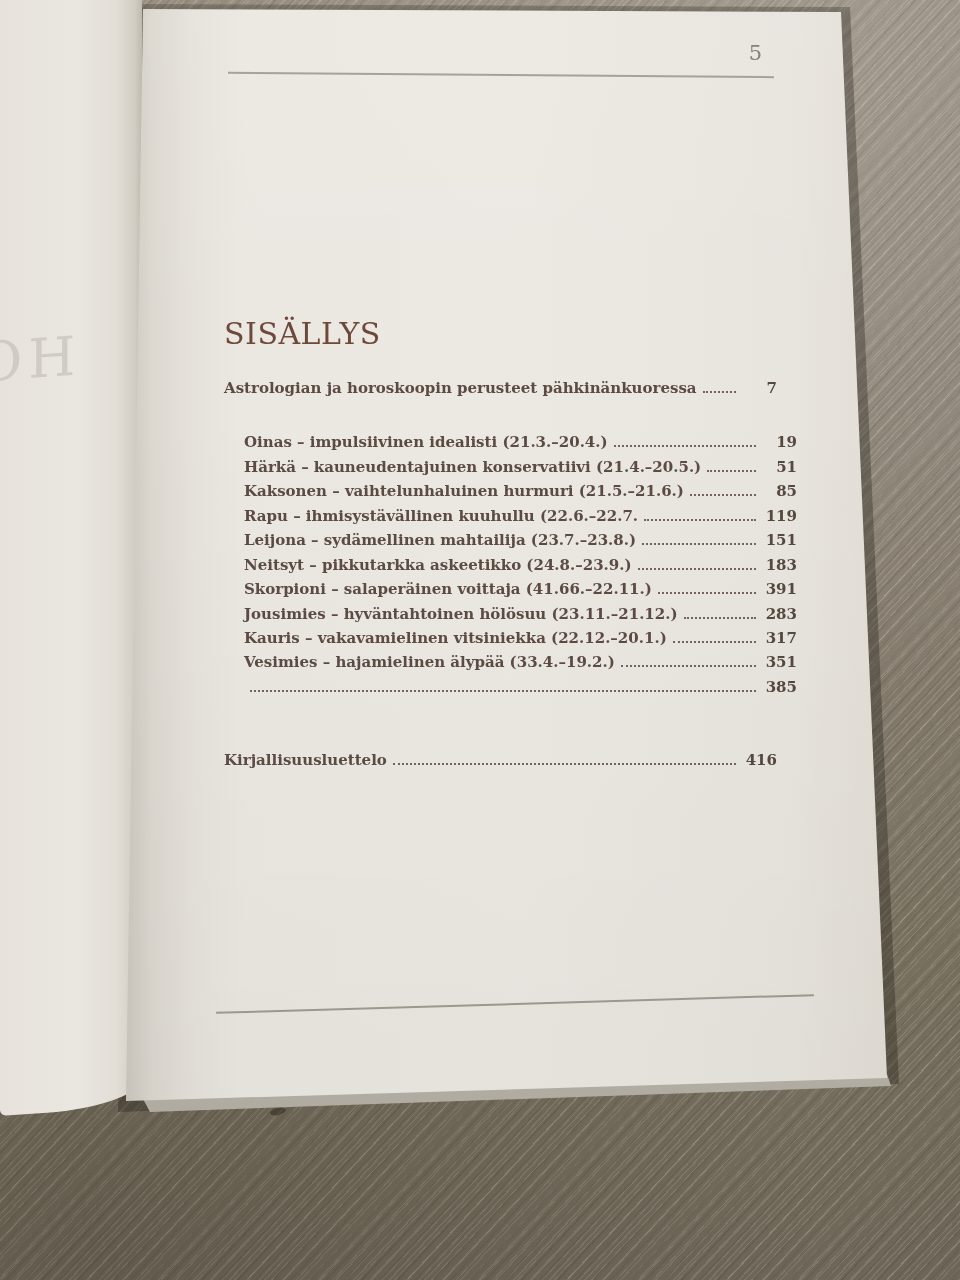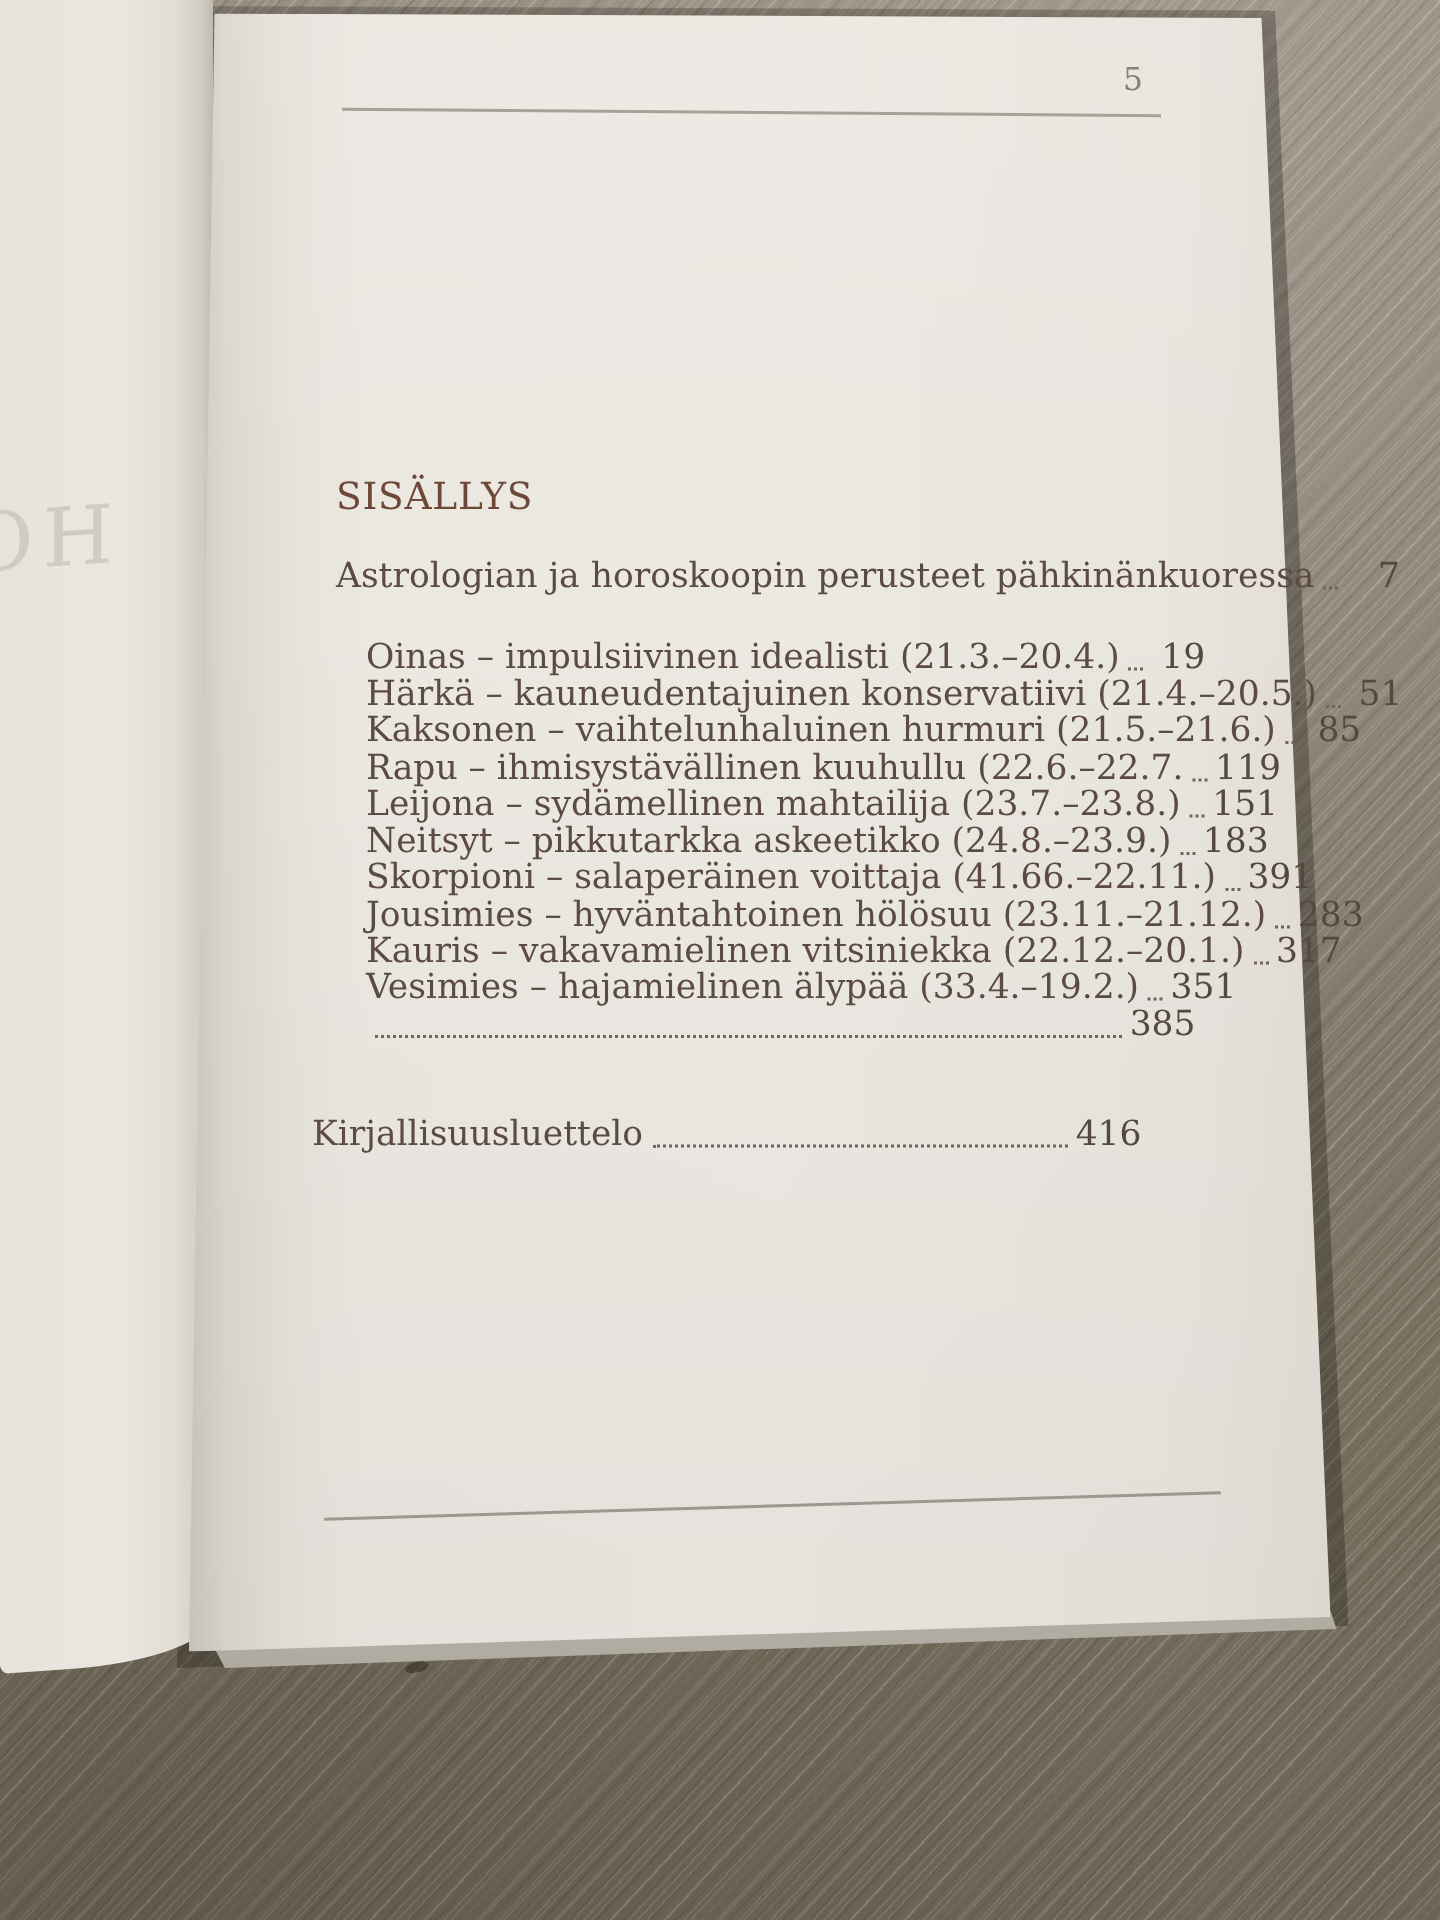--- a/index.html
+++ b/index.html
@@ -43,32 +43,32 @@
       linear-gradient(180deg, rgba(255,255,255,0.05) 0%, rgba(0,0,0,0.00) 30%, rgba(0,0,0,0.035) 100%),
       linear-gradient(90deg,#cdc9c0 128px,#dcd8d0 152px,#e6e2db 192px,#ebe8e2 245px,#ece9e3 520px,#e8e4de 790px,#e2ded6 885px);}
 
   
   .content{position:absolute;inset:0;color:#5c4b43;}
   .rule{position:absolute;height:2px;background:#a7a198;}
   .rule-top{left:228px;top:74px;width:546px;transform:rotate(0.45deg);}
   .rule-bottom{left:216px;top:1003px;width:598px;transform:rotate(-1.7deg);background:#9d978d;}
   .folio{position:absolute;left:690px;top:41px;width:72px;text-align:right;
     font-size:21px;color:#85807a;}
-  .title{position:absolute;left:224px;top:316px;font-size:25px;letter-spacing:0.5px;color:#6e4839;}
+  .title{position:absolute;left:224px;top:316px;font-size:30px;letter-spacing:0.5px;color:#6e4839;}
 
-  .row{display:flex;align-items:flex-end;white-space:nowrap;font-size:23px;color:#5c4b43;}
+  .row{display:flex;align-items:flex-end;white-space:nowrap;font-size:15px;color:#5c4b43;font-weight:bold;}
   .lbl{flex:0 0 auto;}
   .leader{flex:1 1 auto;min-width:10px;border-bottom:2.2px dotted #73635a;
     margin:0 5px 0 6px;transform:translateY(-4px);}
   .num{flex:0 0 auto;min-width:36px;text-align:right;color:#55483f;}
 
   .intro-row{position:absolute;left:224px;top:372px;width:553px;height:25px;}
   .toc{position:absolute;left:224px;top:427px;width:553px;margin-left:20px;}
   .toc .row{height:24.45px;}
-  .biblio-row{position:absolute;left:208px;top:744px;width:553px;height:25px;}
+  .biblio-row{position:absolute;left:224px;top:744px;width:553px;height:25px;}
 </style>
 </head>
 <body>
 
 <div class="scene">
 
   <div class="wood"></div>
   <div class="speck"></div>
 
   <div class="page-shadow"></div>

